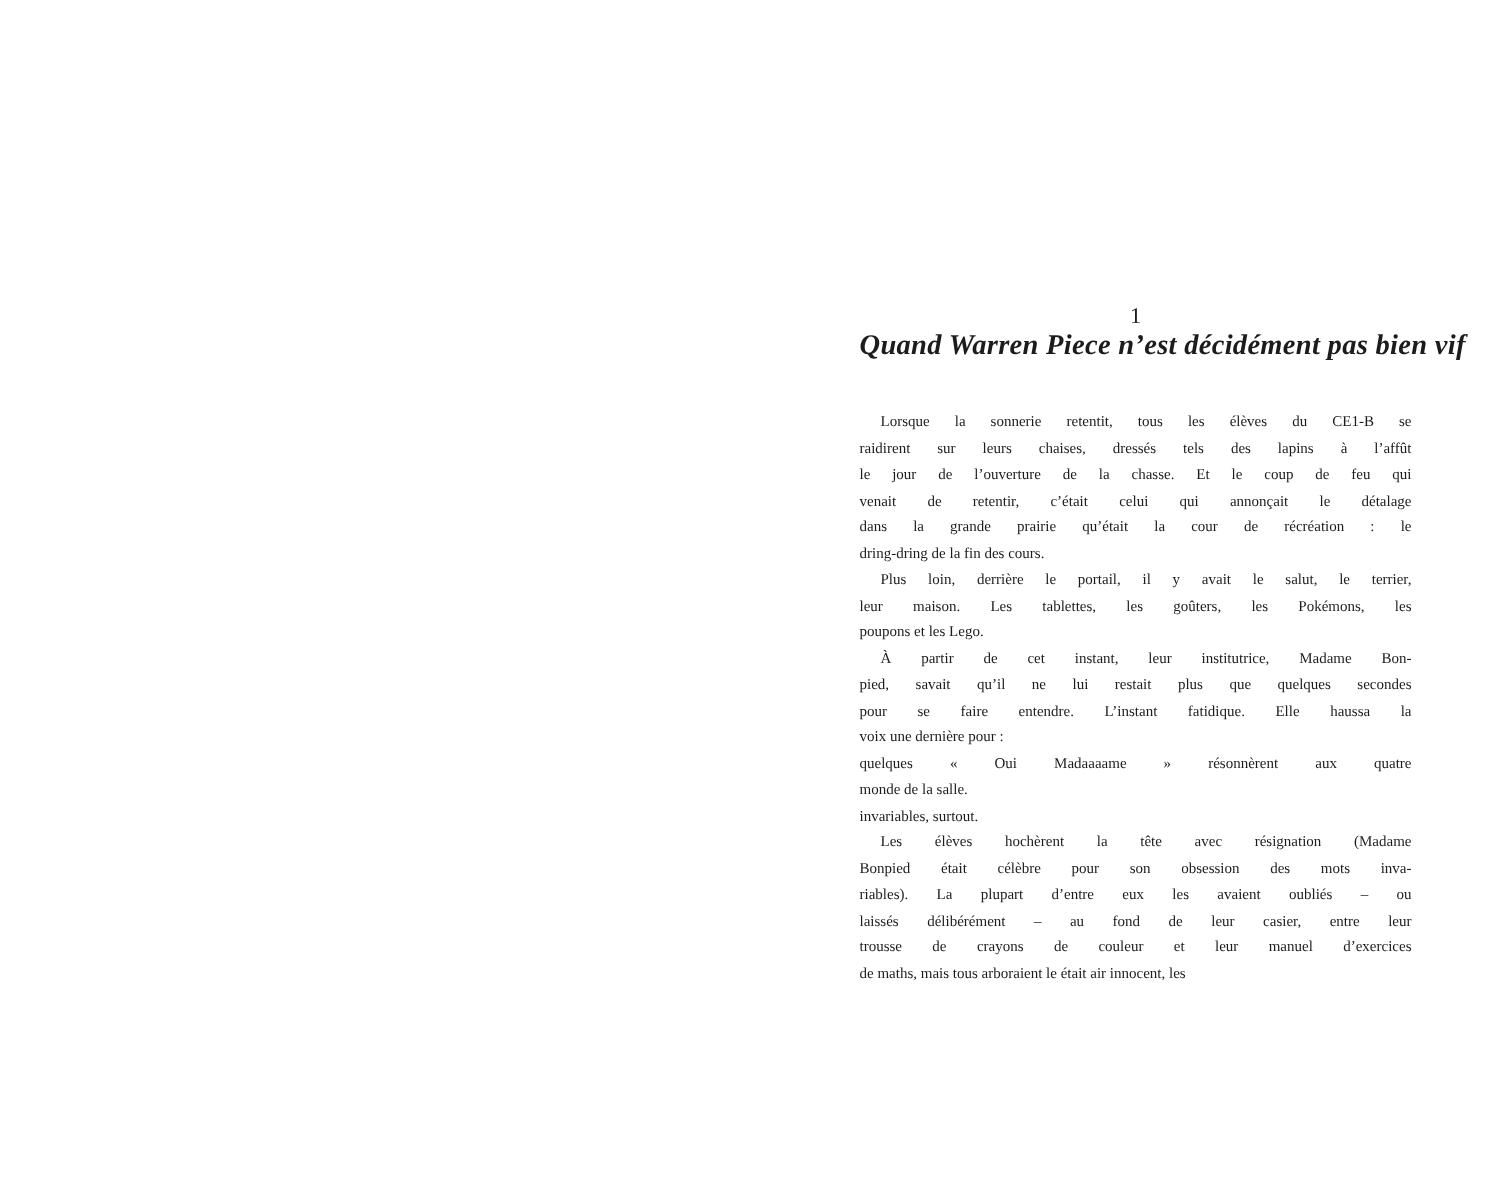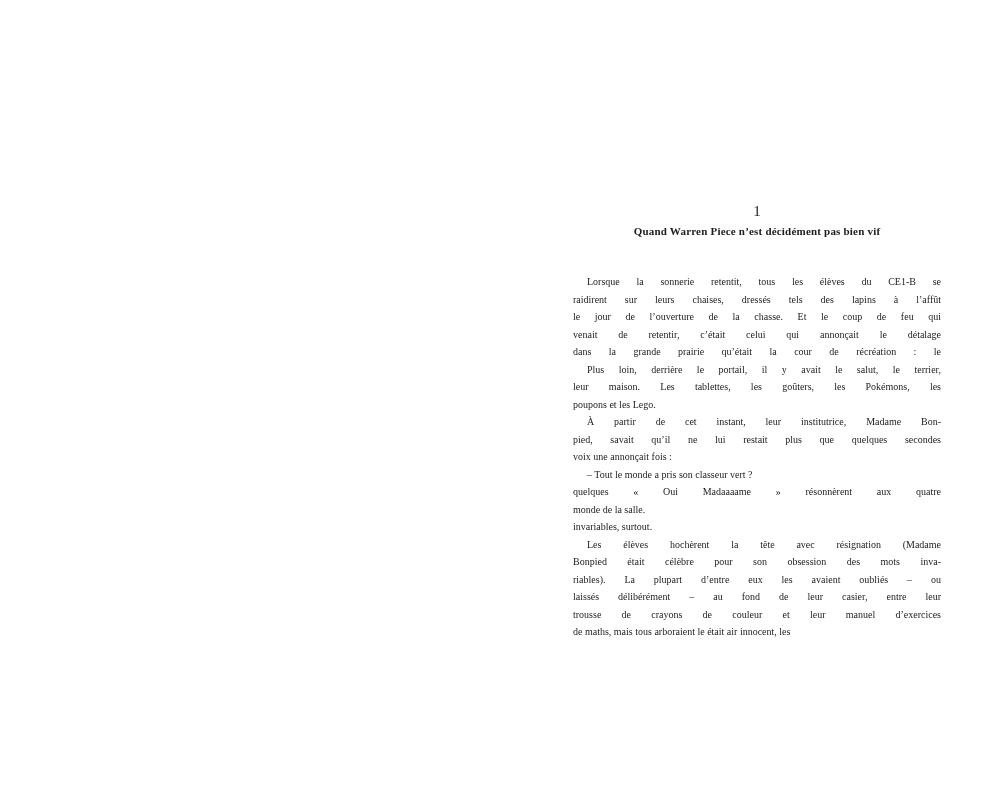--- a/index.html
+++ b/index.html
@@ -22,22 +22,23 @@
     top: 202px;
     width: 368px;
   }
   .chapter-number {
     text-align: center;
     font-size: 15px;
     line-height: 19px;
   }
   .chapter-title {
     text-align: center;
-    font-size: 11px;
+    font-size: 19px;
     font-weight: bold;
+    font-style: italic;
     line-height: 18px;
     margin-top: 1px;
     letter-spacing: 0.2px;
     white-space: nowrap;
   }
   .body-text {
     margin-top: 33px;
     font-size: 10px;
     line-height: 17.5px;
   }
@@ -61,27 +62,28 @@
     <div class="chapter-head">
       <div class="chapter-number">1</div>
       <div class="chapter-title">Quand Warren Piece n’est décidément pas bien vif</div>
     </div>
     <div class="body-text">
         <div class="line first">Lorsque la sonnerie retentit, tous les élèves du CE1-B se</div>
         <div class="line">raidirent sur leurs chaises, dressés tels des lapins à l’affût</div>
         <div class="line">le jour de l’ouverture de la chasse. Et le coup de feu qui</div>
         <div class="line">venait de retentir, c’était celui qui annonçait le détalage</div>
         <div class="line">dans la grande prairie qu’était la cour de récréation : le</div>
+        <div class="line last">dring-dring de la fin des cours.</div>
         <div class="line first">Plus loin, derrière le portail, il y avait le salut, le terrier,</div>
         <div class="line">leur maison. Les tablettes, les goûters, les Pokémons, les</div>
         <div class="line last">poupons et les Lego.</div>
         <div class="line first">À partir de cet instant, leur institutrice, Madame Bon-</div>
         <div class="line">pied, savait qu’il ne lui restait plus que quelques secondes</div>
-        <div class="line last">voix une annonçait fois :</div>
-        <div class="line first last">– Tout le monde a pris son classeur vert ?</div>
+        <div class="line">pour se faire entendre. L’instant fatidique. Elle haussa la</div>
+        <div class="line last">voix une dernière pour :</div>
         <div class="line">quelques « Oui Madaaaame » résonnèrent aux quatre</div>
         <div class="line last">monde de la salle.</div>
         <div class="line last">invariables, surtout.</div>
         <div class="line first">Les élèves hochèrent la tête avec résignation (Madame</div>
         <div class="line">Bonpied était célèbre pour son obsession des mots inva-</div>
         <div class="line">riables). La plupart d’entre eux les avaient oubliés – ou</div>
         <div class="line">laissés délibérément – au fond de leur casier, entre leur</div>
         <div class="line">trousse de crayons de couleur et leur manuel d’exercices</div>
         <div class="line last">de maths, mais tous arboraient le était air innocent, les</div>
       </div>

